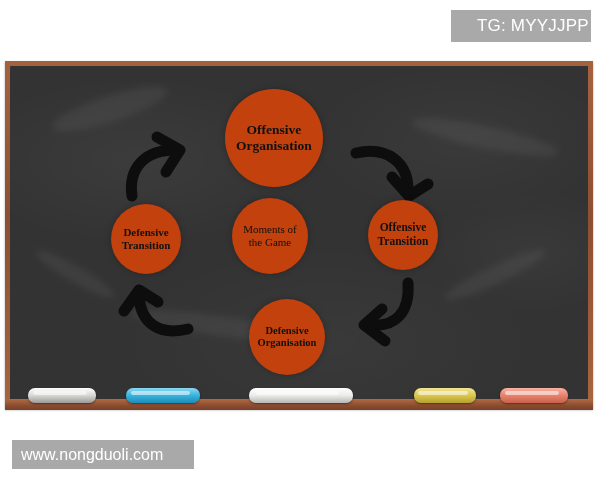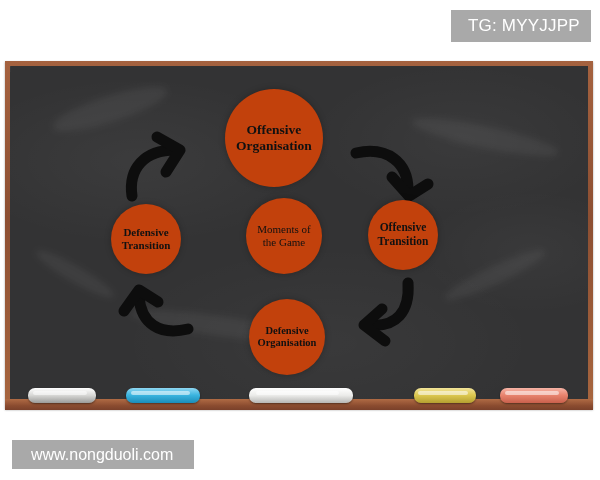--- a/index.html
+++ b/index.html
@@ -19,42 +19,42 @@
   #tg-badge {
     position: absolute;
     left: 451px;
     top: 10px;
     width: 140px;
     height: 32px;
     background: #a9a9a9;
     display: flex;
     align-items: center;
     justify-content: flex-start;
-    padding-left: 17px;
+    padding-left: 26px;
     box-sizing: border-box;
   }
   #tg-badge .badge-text {
     color: #ffffff;
     font-size: 17px;
     letter-spacing: 0.2px;
     white-space: nowrap;
     font-family: "Liberation Sans", sans-serif;
   }
 
   
   #watermark {
     position: absolute;
     left: 12px;
     top: 440px;
     width: 182px;
     height: 29px;
     background: #a9a9a9;
     display: flex;
     align-items: center;
-    padding-left: 19px;
+    padding-left: 9px;
     box-sizing: border-box;
   }
   #watermark .wm-text {
     color: #ffffff;
     font-size: 16px;
     white-space: nowrap;
     font-family: "Liberation Sans", sans-serif;
   }
 
   
@@ -128,21 +128,21 @@
   #node-defensive-organisation .node-label {
     font-size: 10.5px; font-weight: bold;
   }
   #node-defensive-transition {
     left: 111px; top: 204px; width: 70px; height: 70px;
   }
   #node-defensive-transition .node-label {
     font-size: 11px; font-weight: bold;
   }
   #node-moments-of-the-game {
-    left: 246px; top: 198px; width: 76px; height: 76px;
+    left: 232px; top: 198px; width: 76px; height: 76px;
   }
   #node-moments-of-the-game .node-label {
     font-size: 11px; font-weight: normal;
   }
 
   
   #arrows-layer {
     position: absolute;
     left: 0; top: 0;
     width: 600px; height: 480px;

